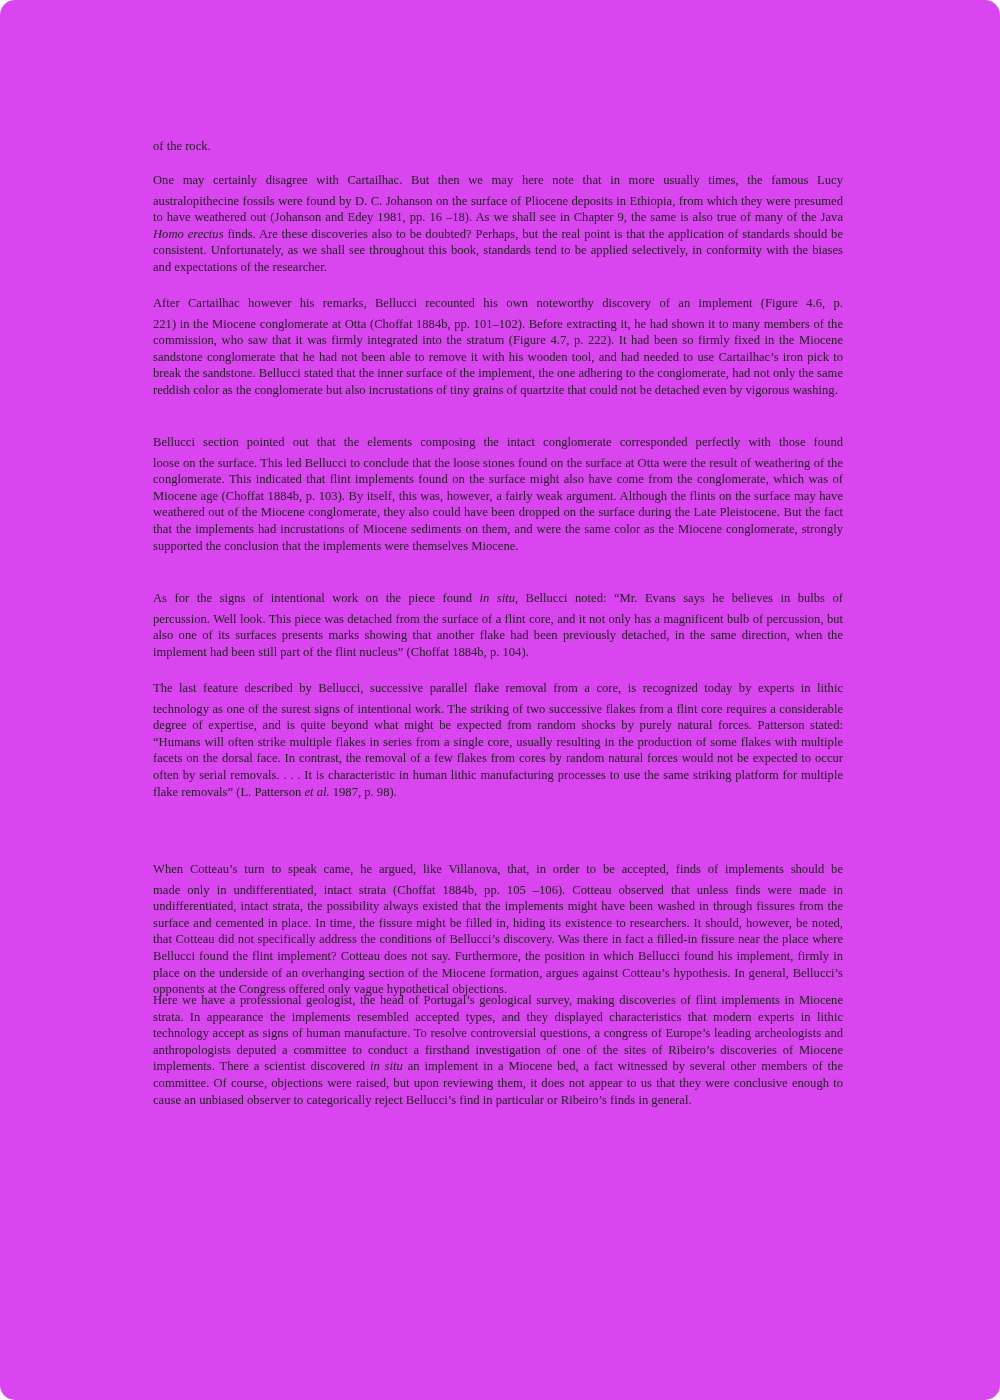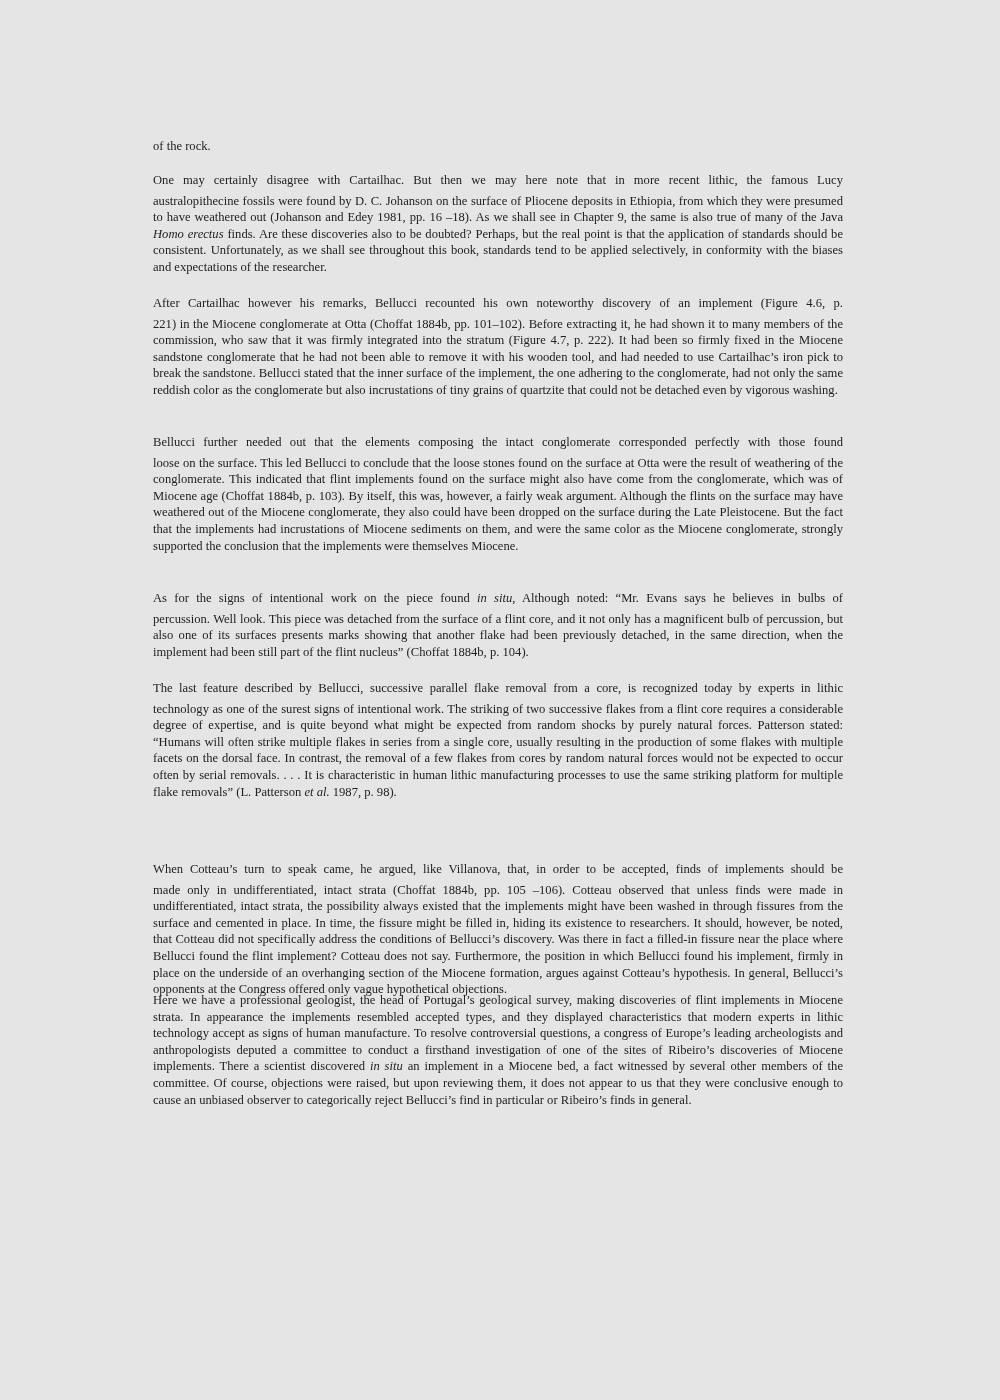--- a/index.html
+++ b/index.html
@@ -1,49 +1,49 @@
 <!DOCTYPE html>
 <html><head>
 <meta charset="utf-8">
 <style>
   html, body { margin: 0; padding: 0; background: #ffffff; }
   body { width: 1000px; height: 1400px; position: relative; overflow: hidden; }
-  .page { position: absolute; left: 0; top: 0; width: 1000px; height: 1400px; background: #e5e5e5; }
+  .page { position: absolute; left: 0; top: 0; width: 1000px; height: 1400px; background: #d946ef; border-radius: 15px; }
   .para { position: absolute; left: 153px; width: 690px; margin: 0;
           font-family: "Liberation Serif", "DejaVu Serif", serif; font-size: 12.6px;
           line-height: 16.6px; color: #222; text-align: justify; }
   .para .first { display: block; text-align-last: justify; margin-bottom: 4px; }
   .para .rest { display: block; }
   em { }
 </style>
 </head>
 <body>
 
 <div class="page">
   <p class="para" style="top:138px">
     <span class="rest">of the rock.</span>
   </p>
 
   <p class="para" style="top:172px">
-    <span class="first">One may certainly disagree with Cartailhac. But then we may here note that in more recent lithic, the famous Lucy</span>
+    <span class="first">One may certainly disagree with Cartailhac. But then we may here note that in more usually times, the famous Lucy</span>
     <span class="rest"><span>australopithecine fossils were found by D. C. Johanson on the surface of Pliocene deposits in Ethiopia, from which they were presumed to have weathered out (Johanson and Edey 1981, pp. 16 –18). As we shall see in Chapter 9, the same is also true of many of the Java </span><em>Homo erectus</em><span> finds. Are these discoveries also to be doubted? Perhaps, but the real point is that the application of standards should be consistent. Unfortunately, as we shall see throughout this book, standards tend to be applied selectively, in conformity with the biases and expectations of the researcher.</span></span>
   </p>
 
   <p class="para" style="top:295px">
     <span class="first">After Cartailhac however his remarks, Bellucci recounted his own noteworthy discovery of an implement (Figure 4.6, p.</span>
     <span class="rest">221) in the Miocene conglomerate at Otta (Choffat 1884b, pp. 101–102). Before extracting it, he had shown it to many members of the commission, who saw that it was firmly integrated into the stratum (Figure 4.7, p. 222). It had been so firmly fixed in the Miocene sandstone conglomerate that he had not been able to remove it with his wooden tool, and had needed to use Cartailhac’s iron pick to break the sandstone. Bellucci stated that the inner surface of the implement, the one adhering to the conglomerate, had not only the same reddish color as the conglomerate but also incrustations of tiny grains of quartzite that could not be detached even by vigorous washing.</span>
   </p>
 
   <p class="para" style="top:434px">
-    <span class="first">Bellucci further needed out that the elements composing the intact conglomerate corresponded perfectly with those found</span>
+    <span class="first">Bellucci section pointed out that the elements composing the intact conglomerate corresponded perfectly with those found</span>
     <span class="rest">loose on the surface. This led Bellucci to conclude that the loose stones found on the surface at Otta were the result of weathering of the conglomerate. This indicated that flint implements found on the surface might also have come from the conglomerate, which was of Miocene age (Choffat 1884b, p. 103). By itself, this was, however, a fairly weak argument. Although the flints on the surface may have weathered out of the Miocene conglomerate, they also could have been dropped on the surface during the Late Pleistocene. But the fact that the implements had incrustations of Miocene sediments on them, and were the same color as the Miocene conglomerate, strongly supported the conclusion that the implements were themselves Miocene.</span>
   </p>
 
   <p class="para" style="top:590px">
-    <span class="first"><span>As for the signs of intentional work on the piece found </span><em>in situ</em><span>, Although noted: “Mr. Evans says he believes in bulbs of</span></span>
+    <span class="first"><span>As for the signs of intentional work on the piece found </span><em>in situ</em><span>, Bellucci noted: “Mr. Evans says he believes in bulbs of</span></span>
     <span class="rest">percussion. Well look. This piece was detached from the surface of a flint core, and it not only has a magnificent bulb of percussion, but also one of its surfaces presents marks showing that another flake had been previously detached, in the same direction, when the implement had been still part of the flint nucleus” (Choffat 1884b, p. 104).</span>
   </p>
 
   <p class="para" style="top:680px">
     <span class="first">The last feature described by Bellucci, successive parallel flake removal from a core, is recognized today by experts in lithic</span>
     <span class="rest"><span>technology as one of the surest signs of intentional work. The striking of two successive flakes from a flint core requires a considerable degree of expertise, and is quite beyond what might be expected from random shocks by purely natural forces. Patterson stated: “Humans will often strike multiple flakes in series from a single core, usually resulting in the production of some flakes with multiple facets on the dorsal face. In contrast, the removal of a few flakes from cores by random natural forces would not be expected to occur often by serial removals. . . . It is characteristic in human lithic manufacturing processes to use the same striking platform for multiple flake removals” (L. Patterson </span><em>et al.</em><span> 1987, p. 98).</span></span>
   </p>
 
   <p class="para" style="top:861px">
     <span class="first">When Cotteau’s turn to speak came, he argued, like Villanova, that, in order to be accepted, finds of implements should be</span>

